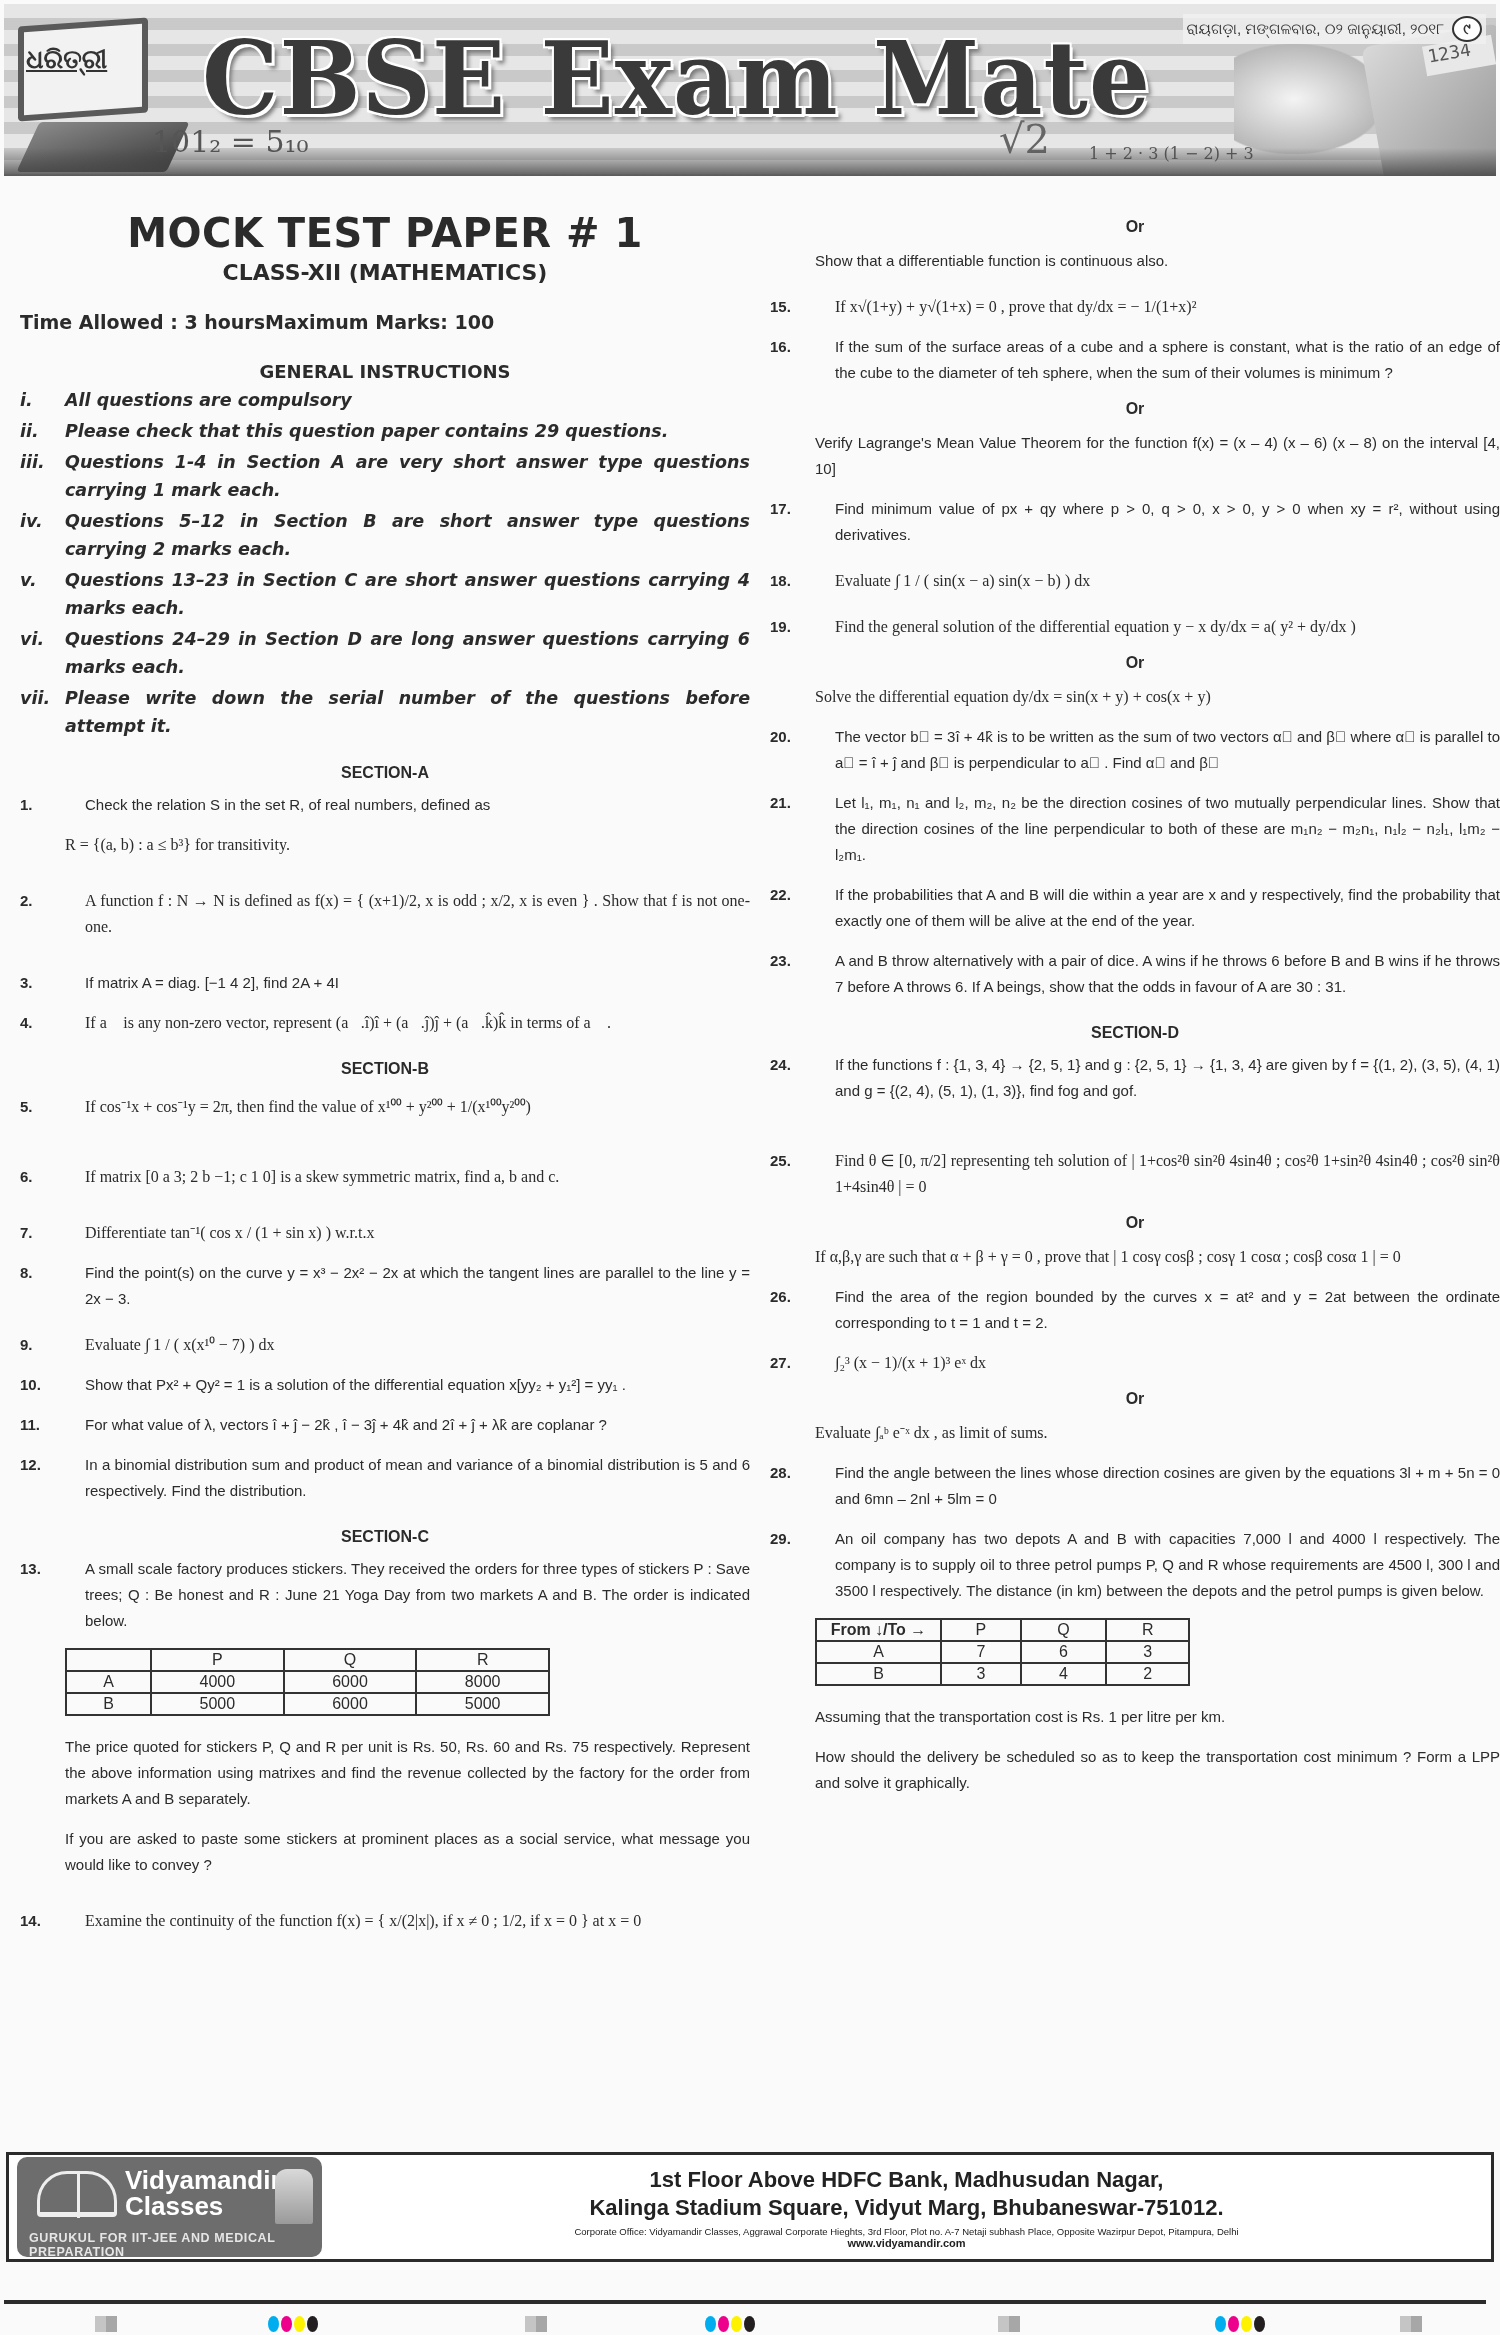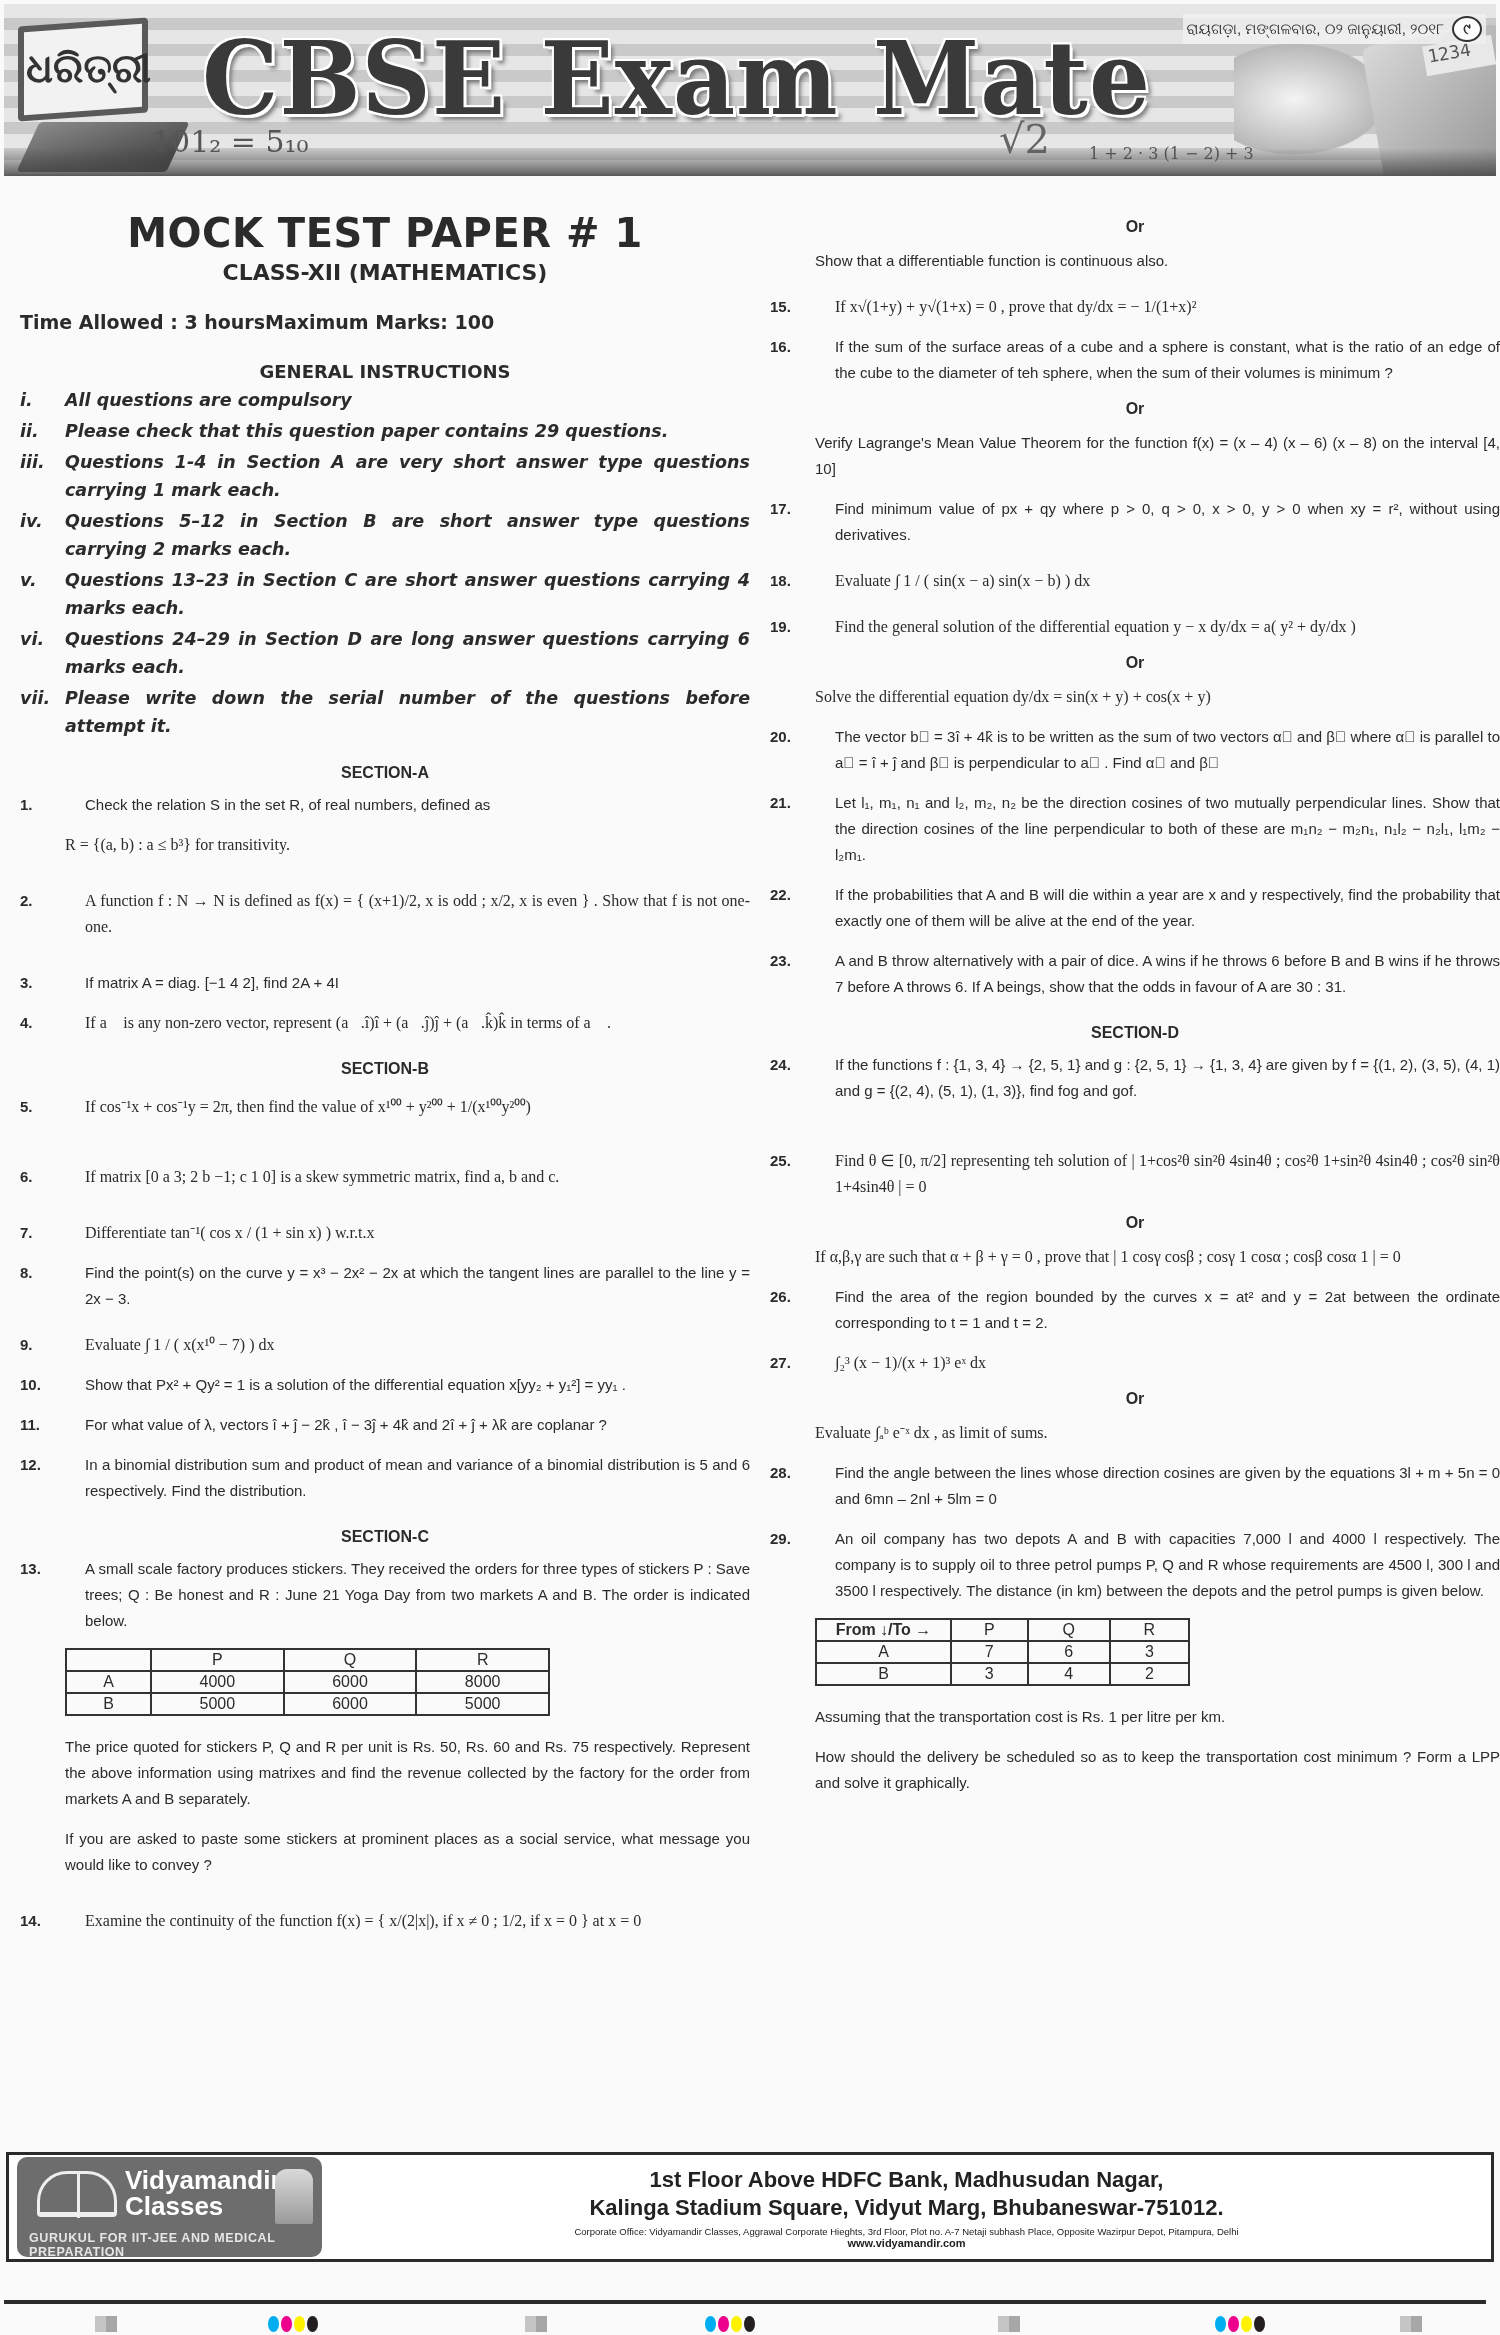--- a/index.html
+++ b/index.html
@@ -19,21 +19,21 @@
   .laptop {
     position: absolute; left: 10px; top: 18px; width: 170px; height: 148px;
   }
   .laptop .screen {
     position: absolute; left: 4px; top: 0; width: 130px; height: 95px;
     background: #f2f2f2; border: 6px solid #5a5a5a; border-radius: 4px;
     transform: skewY(-4deg);
   }
   .laptop .brand {
     position: absolute; left: 12px; top: 22px; font-family: "DejaVu Serif", serif;
-    font-size: 40px; font-weight: bold; color: #333;
+    font-size: 26px; font-weight: bold; color: #333; text-decoration: underline;
   }
   .laptop .base {
     position: absolute; left: 14px; top: 100px; width: 150px; height: 50px;
     background: linear-gradient(160deg, #8a8a8a, #3a3a3a); border-radius: 4px;
     transform: skewX(-25deg);
   }
   .math-deco { position: absolute; font-family: "DejaVu Serif", serif; color: #9a9a9a; }
   .math-deco.a { left: 148px; top: 120px; font-size: 30px; color: #555; }
   .math-deco.b { left: 995px; top: 112px; font-size: 40px; color: #666; }
   .math-deco.c { left: 1085px; top: 140px; font-size: 16px; color: #555; }
@@ -355,21 +355,21 @@
       <span class="qn">28.</span>
       <span class="qt">Find the angle between the lines whose direction cosines are given by the equations 3l + m + 5n = 0 and 6mn – 2nl + 5lm = 0</span>
     </div>
   <div class="q">
       <span class="qn">29.</span>
       <span class="qt">An oil company has two depots A and B with capacities 7,000 l and 4000 l respectively. The company is to supply oil to three petrol pumps P, Q and R whose requirements are 4500 l, 300 l and 3500 l respectively. The distance (in km) between the depots and the petrol pumps is given below.</span>
     </div>
   <table class="grid" style="width:375px">
     <tbody>
         <tr>
-      <td style="width:135px;font-weight:bold">From ↓/To →</td>
+      <td style="width:125px;font-weight:bold">From ↓/To →</td>
       <td>P</td>
       <td>Q</td>
       <td>R</td>
     </tr>
     <tr>
       <td>A</td>
       <td>7</td>
       <td>6</td>
       <td>3</td>
     </tr>

